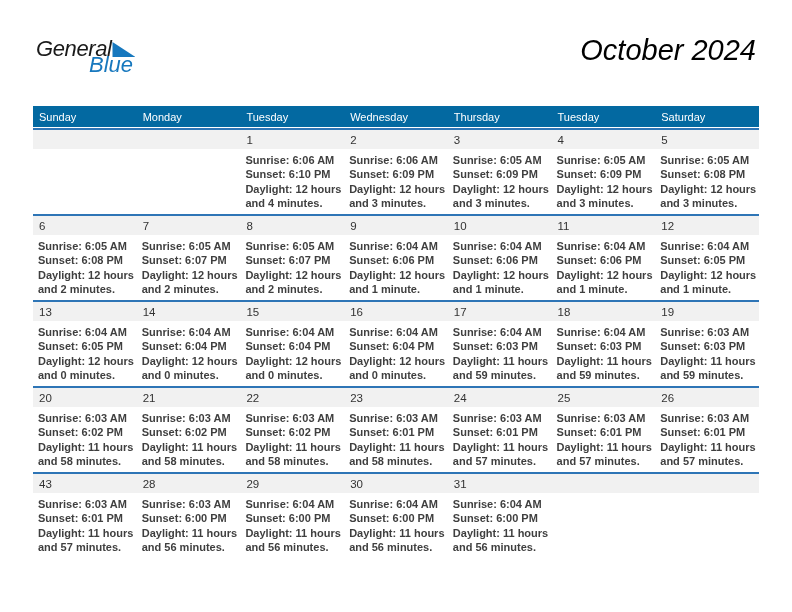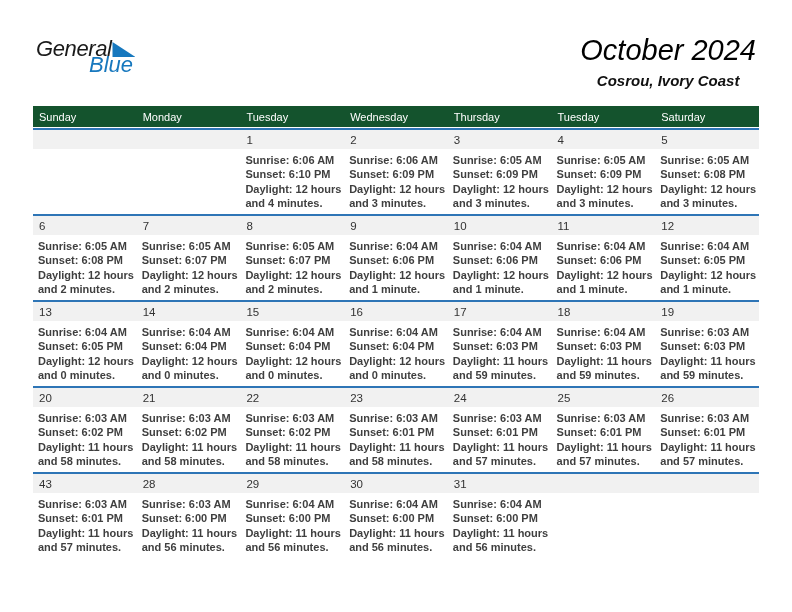--- a/index.html
+++ b/index.html
@@ -15,21 +15,21 @@
   .logo-line1 { display: flex; align-items: flex-start; font-size: 22px; letter-spacing: -0.4px; color: #1a1a1a; line-height: 22px; }
   .tri { width: 23px; height: 15px; background: #1778BE; clip-path: polygon(0 0, 100% 100%, 0 100%); margin-left: 1px; margin-top: 4px; }
   .logo-line2 { font-size: 22px; color: #1778BE; margin-left: 53px; margin-top: -6px; line-height: 22px; }
   .titles { position: absolute; right: 36px; top: 34px; text-align: center; }
   .cal-title { font-size: 29px; color: #000; line-height: 32px; }
   .cal-subtitle { font-size: 15px; font-weight: 700; color: #111; margin-top: 6px; }
 
   .cal { margin: 0 33px; }
   .cal-head {
     display: grid; grid-template-columns: repeat(7, 1fr);
-    background: #14532d; height: 21px; align-items: center; margin-bottom: 1px;
+    background: #0369a1; height: 21px; align-items: center; margin-bottom: 1px;
   }
   .wd { color: #ffffff; font-size: 11px; padding-left: 6px; white-space: nowrap; }
   .week { border-top: 2px solid #2E75B6; height: 86px; }
   .band {
     display: grid; grid-template-columns: repeat(7, 1fr);
     background: #F1F1F1; height: 19px; align-items: center;
   }
   .num { font-size: 11.5px; color: #333; padding-left: 6px; }
   .details { display: grid; grid-template-columns: repeat(7, 1fr); font-weight: bold; }
   .cell { padding: 4px 2px 0 5px; }
@@ -41,21 +41,20 @@
 <div class="topbar">
   <div class="logo">
     <div class="logo-line1">
       <span>General</span>
       <span class="tri"></span>
     </div>
     <div class="logo-line2">Blue</div>
   </div>
   <div class="titles">
     <div class="cal-title">October 2024</div>
-    <div class="cal-subtitle">Cosrou, Ivory Coast</div>
   </div>
 </div>
 
 <div class="cal">
   <div class="cal-head">
       <div class="wd">Sunday</div>
       <div class="wd">Monday</div>
       <div class="wd">Tuesday</div>
       <div class="wd">Wednesday</div>
       <div class="wd">Thursday</div>

